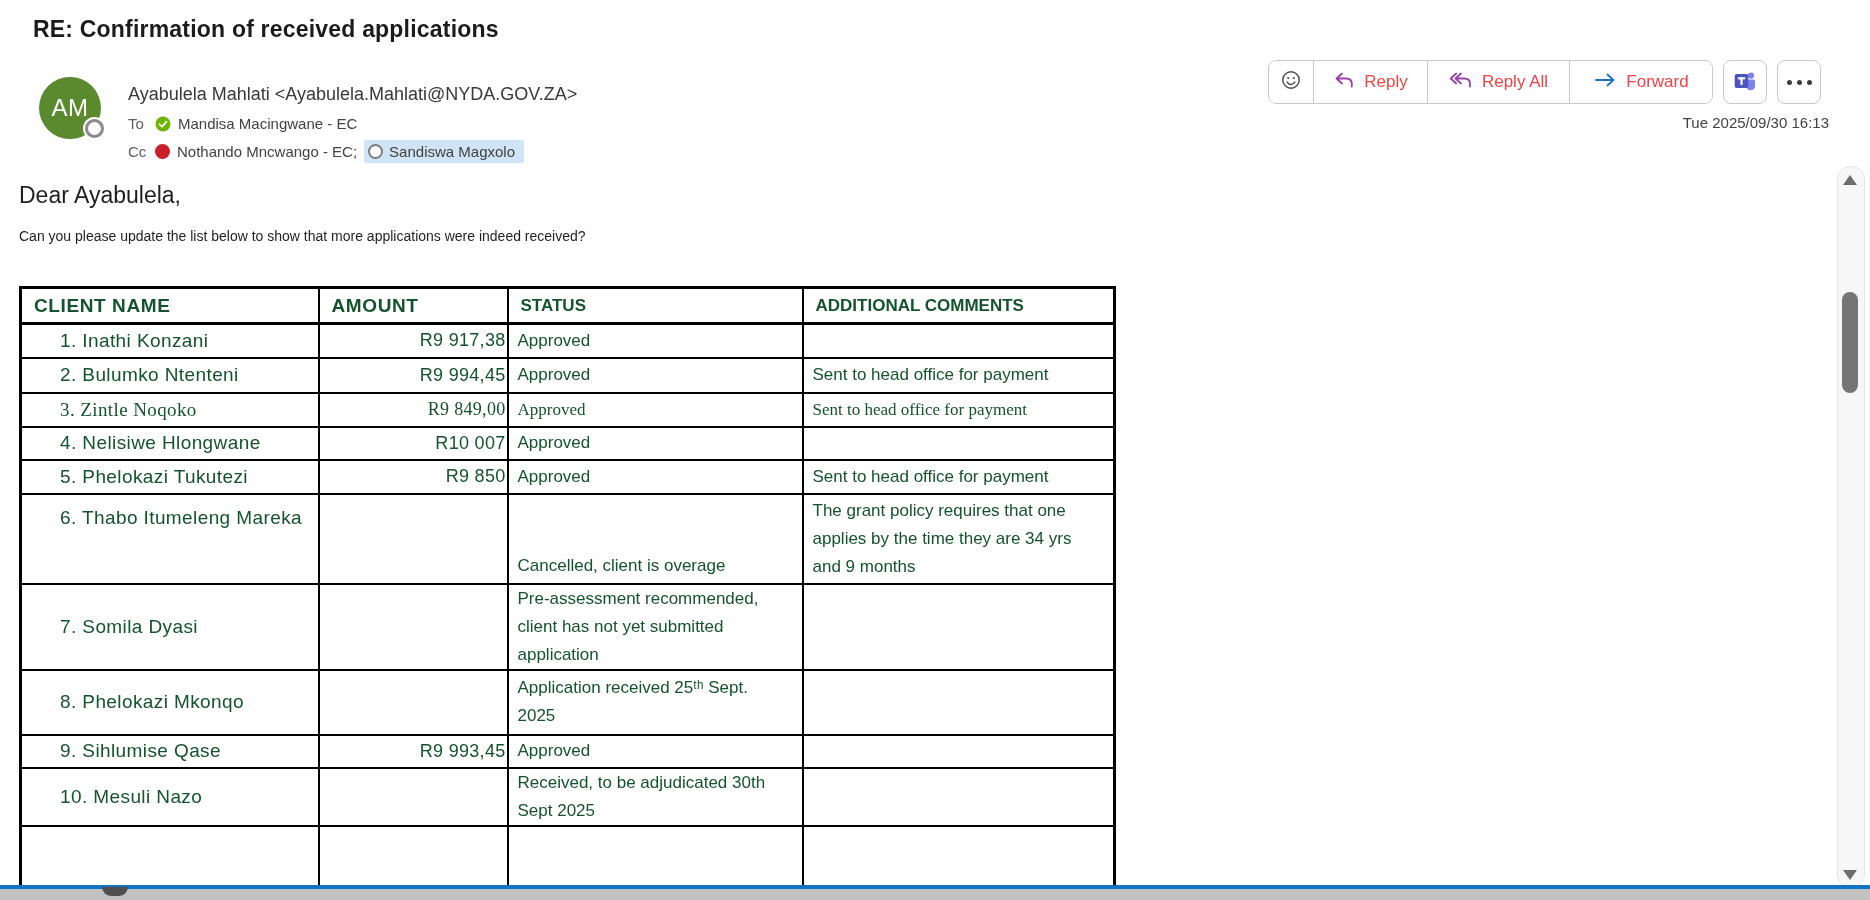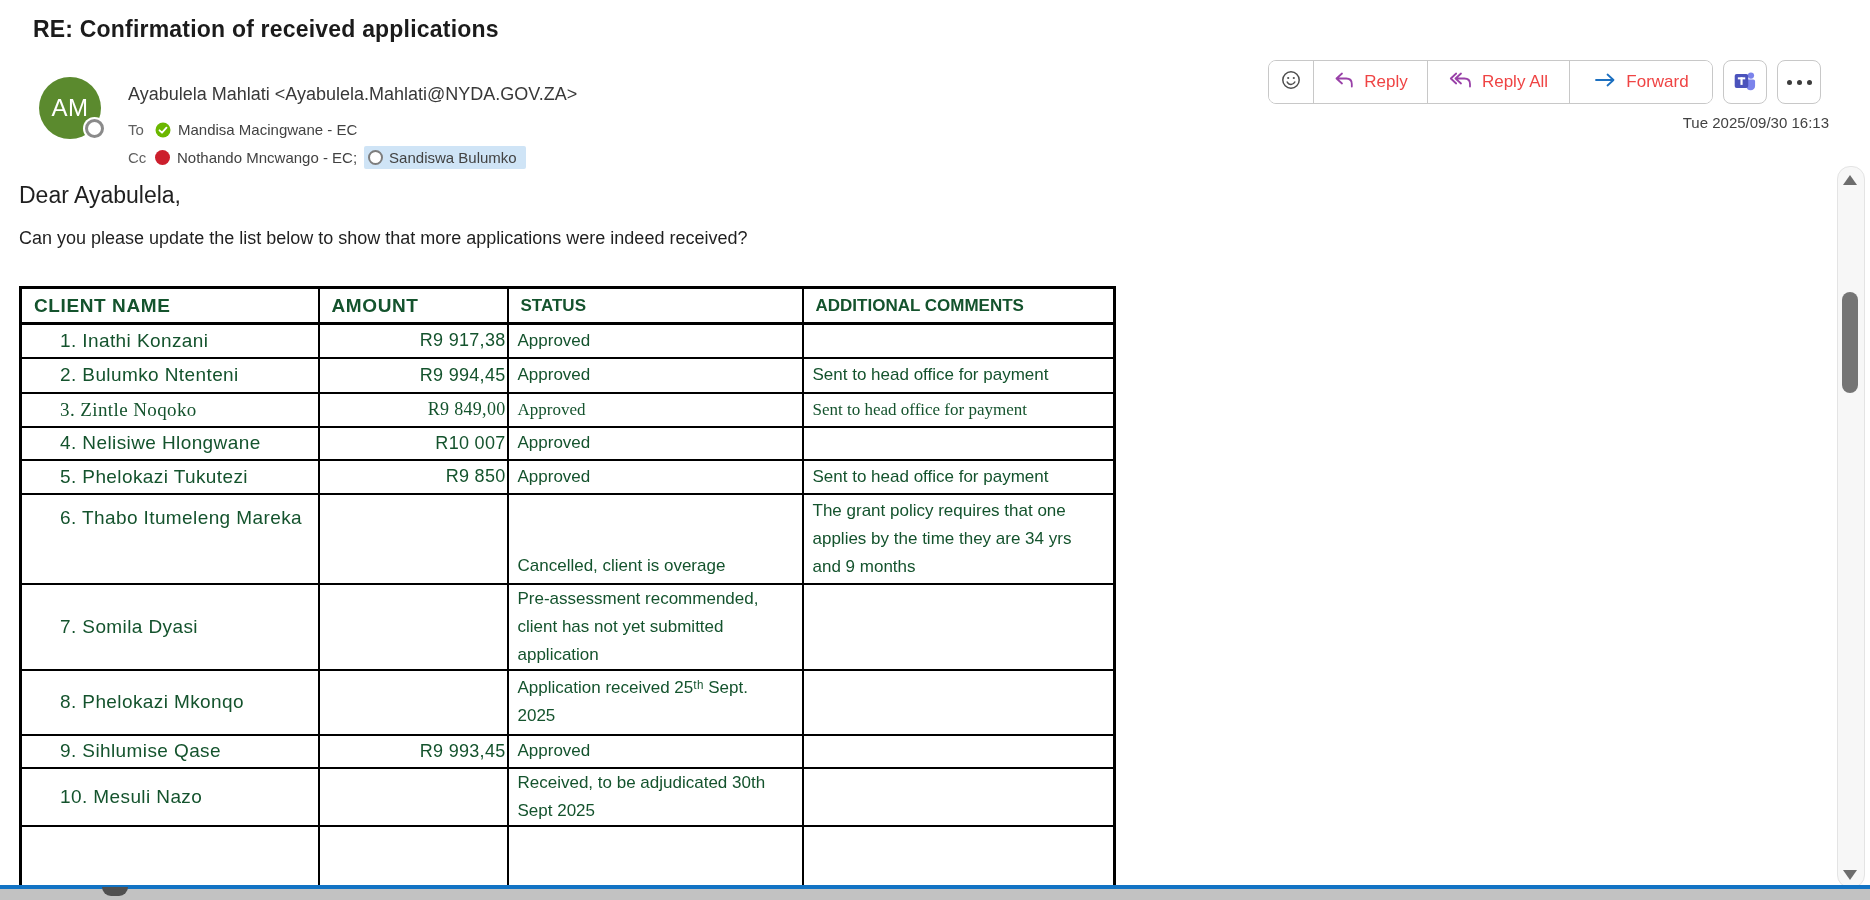--- a/index.html
+++ b/index.html
@@ -19,21 +19,21 @@
     background:var(--avatar-green,#5b8a2e);
     display:flex;align-items:center;justify-content:center;
     color:#fff;font-size:24px;letter-spacing:.5px;
   }
   .avatar-badge{
     position:absolute;left:85px;top:119px;width:13px;height:13px;border-radius:50%;
     background:#fff;border:3px solid #8a8a8a;box-shadow:0 0 0 2px #fff;
   }
   .sender-block{position:absolute;left:128px;top:84px;}
   .sender-name{font-size:18px;color:#383838;}
-  .addr-line{display:flex;align-items:center;gap:7px;font-size:15px;color:#424242;margin-top:16px;}
+  .addr-line{display:flex;align-items:center;gap:7px;font-size:15px;color:#424242;margin-top:10px;}
   .addr-line.cc{margin-top:8px;}
   .addr-label{color:#5f5f5f;width:20px;}
   .presence{width:15px;height:15px;border-radius:50%;flex:0 0 auto;display:inline-block;}
   .presence.busy{background:var(--presence-busy,#cc1f2d);}
   .presence.offline{background:#fff;border:2px solid #7d7d7d;width:11px;height:11px;}
   .chip-highlight{
     display:inline-flex;align-items:center;gap:6px;
     background:var(--highlight-blue,#cfe4f6);
     padding:3px 9px 3px 4px;border-radius:2px;
   }
@@ -53,21 +53,21 @@
   .tb-btn.forward{width:142px;}
   .sq-btn{
     width:44px;height:44px;border:1px solid #c8c8c8;border-radius:8px;background:#fff;
     display:flex;align-items:center;justify-content:center;cursor:pointer;padding:0;
   }
   .dots{display:flex;gap:5px;}
   .dots i{width:5px;height:5px;border-radius:50%;background:#3c3c3c;}
   .timestamp{position:absolute;top:114px;right:41px;font-size:15px;color:#424242;}
   
   .greeting{position:absolute;left:19px;top:166px;font-size:23px;color:#1f1f1f;margin-top:16px;}
-  .message{position:absolute;left:19px;top:228px;font-size:18px;color:#1f1f1f;}
+  .message{position:absolute;left:19px;top:228px;font-size:14px;color:#1f1f1f;}
   
   table.apps{
     position:absolute;left:19px;top:286px;width:1094px;
     border-collapse:collapse;table-layout:fixed;
     border:3px solid #000;color:#14532d;
   }
   table.apps th,table.apps td{border:2px solid #000;overflow:hidden;}
   table.apps thead tr{height:36px;}
   table.apps th{
     text-align:left;font-size:17px;font-weight:700;padding:0 0 0 12px;vertical-align:middle;
@@ -137,21 +137,21 @@
     </span>
     <span>Mandisa Macingwane - EC</span>
   </div>
 
   <div class="addr-line cc">
     <span class="addr-label">Cc</span>
     <span class="presence busy"></span>
     <span>Nothando Mncwango - EC;</span>
     <span class="chip-highlight">
       <span class="presence offline"></span>
-      <span>Sandiswa Bulumko</span>
+      <span>Sandiswa Magxolo</span>
     </span>
   </div>
 </div>
 
 <div class="toolbar">
   <div class="btn-group">
     <button class="tb-btn smiley">
       <span>
         <svg width="22" height="22" viewBox="0 0 22 22">
           <circle cx="11" cy="11" r="8.2" fill="none" stroke="#4f4f4f" stroke-width="1.5"></circle>

